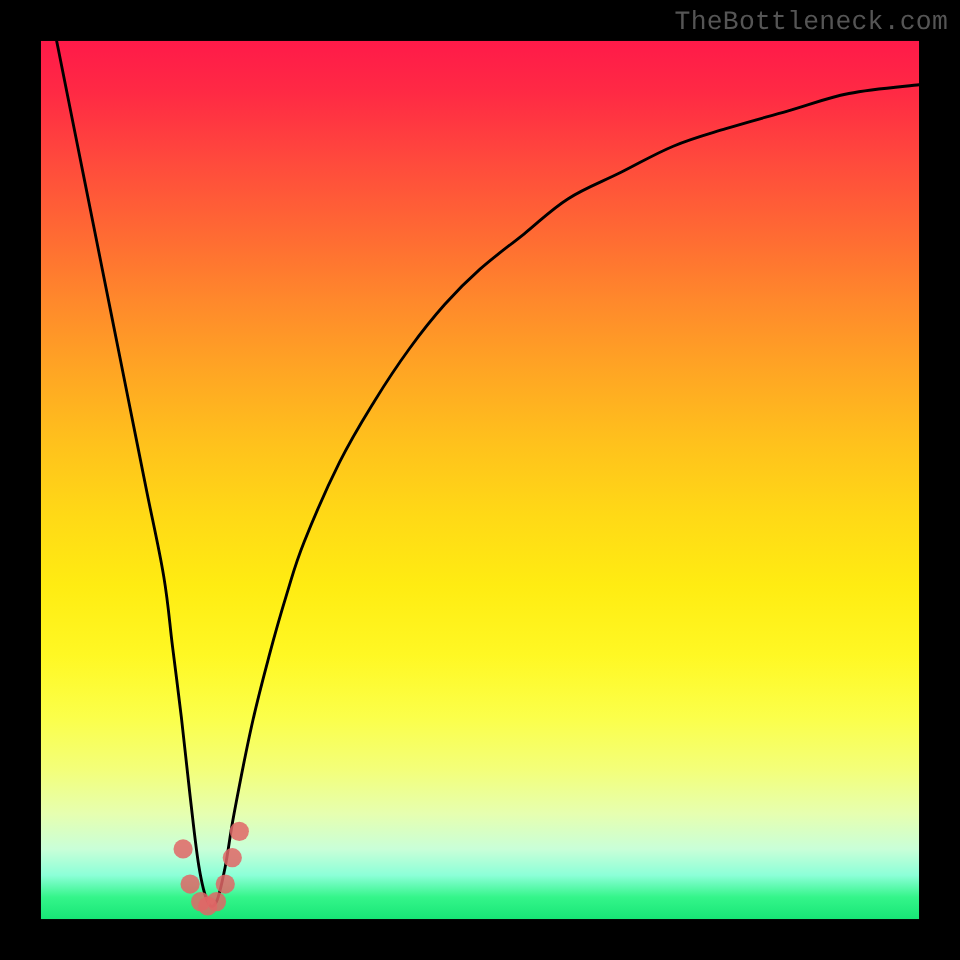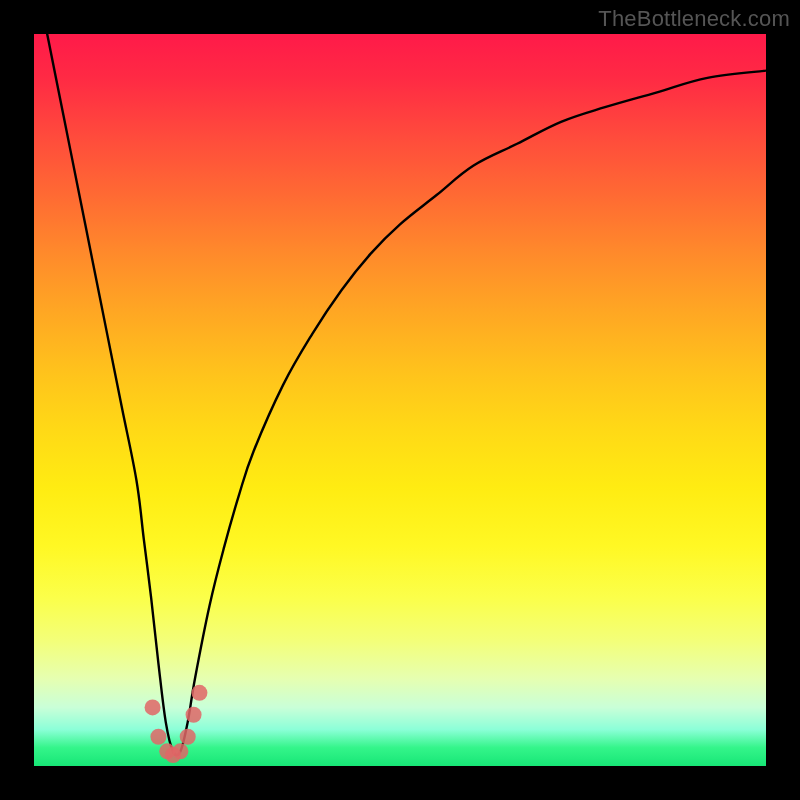--- a/index.html
+++ b/index.html
@@ -9,20 +9,21 @@
     height: 800px;
     overflow: hidden;
     background: #000;
     font-family: Arial, Helvetica, sans-serif;
   }
   .frame {
     position: absolute;
     left: 0; top: 0;
     width: 800px; height: 704px;
     background: #000;
+    font-family: Liberation Mono, monospace;
   }
   .plot {
     position: absolute;
     left: 34px;
     top: 34px;
     width: 732px;
     height: 732px;
     overflow: hidden;
   }
   .gradient {

